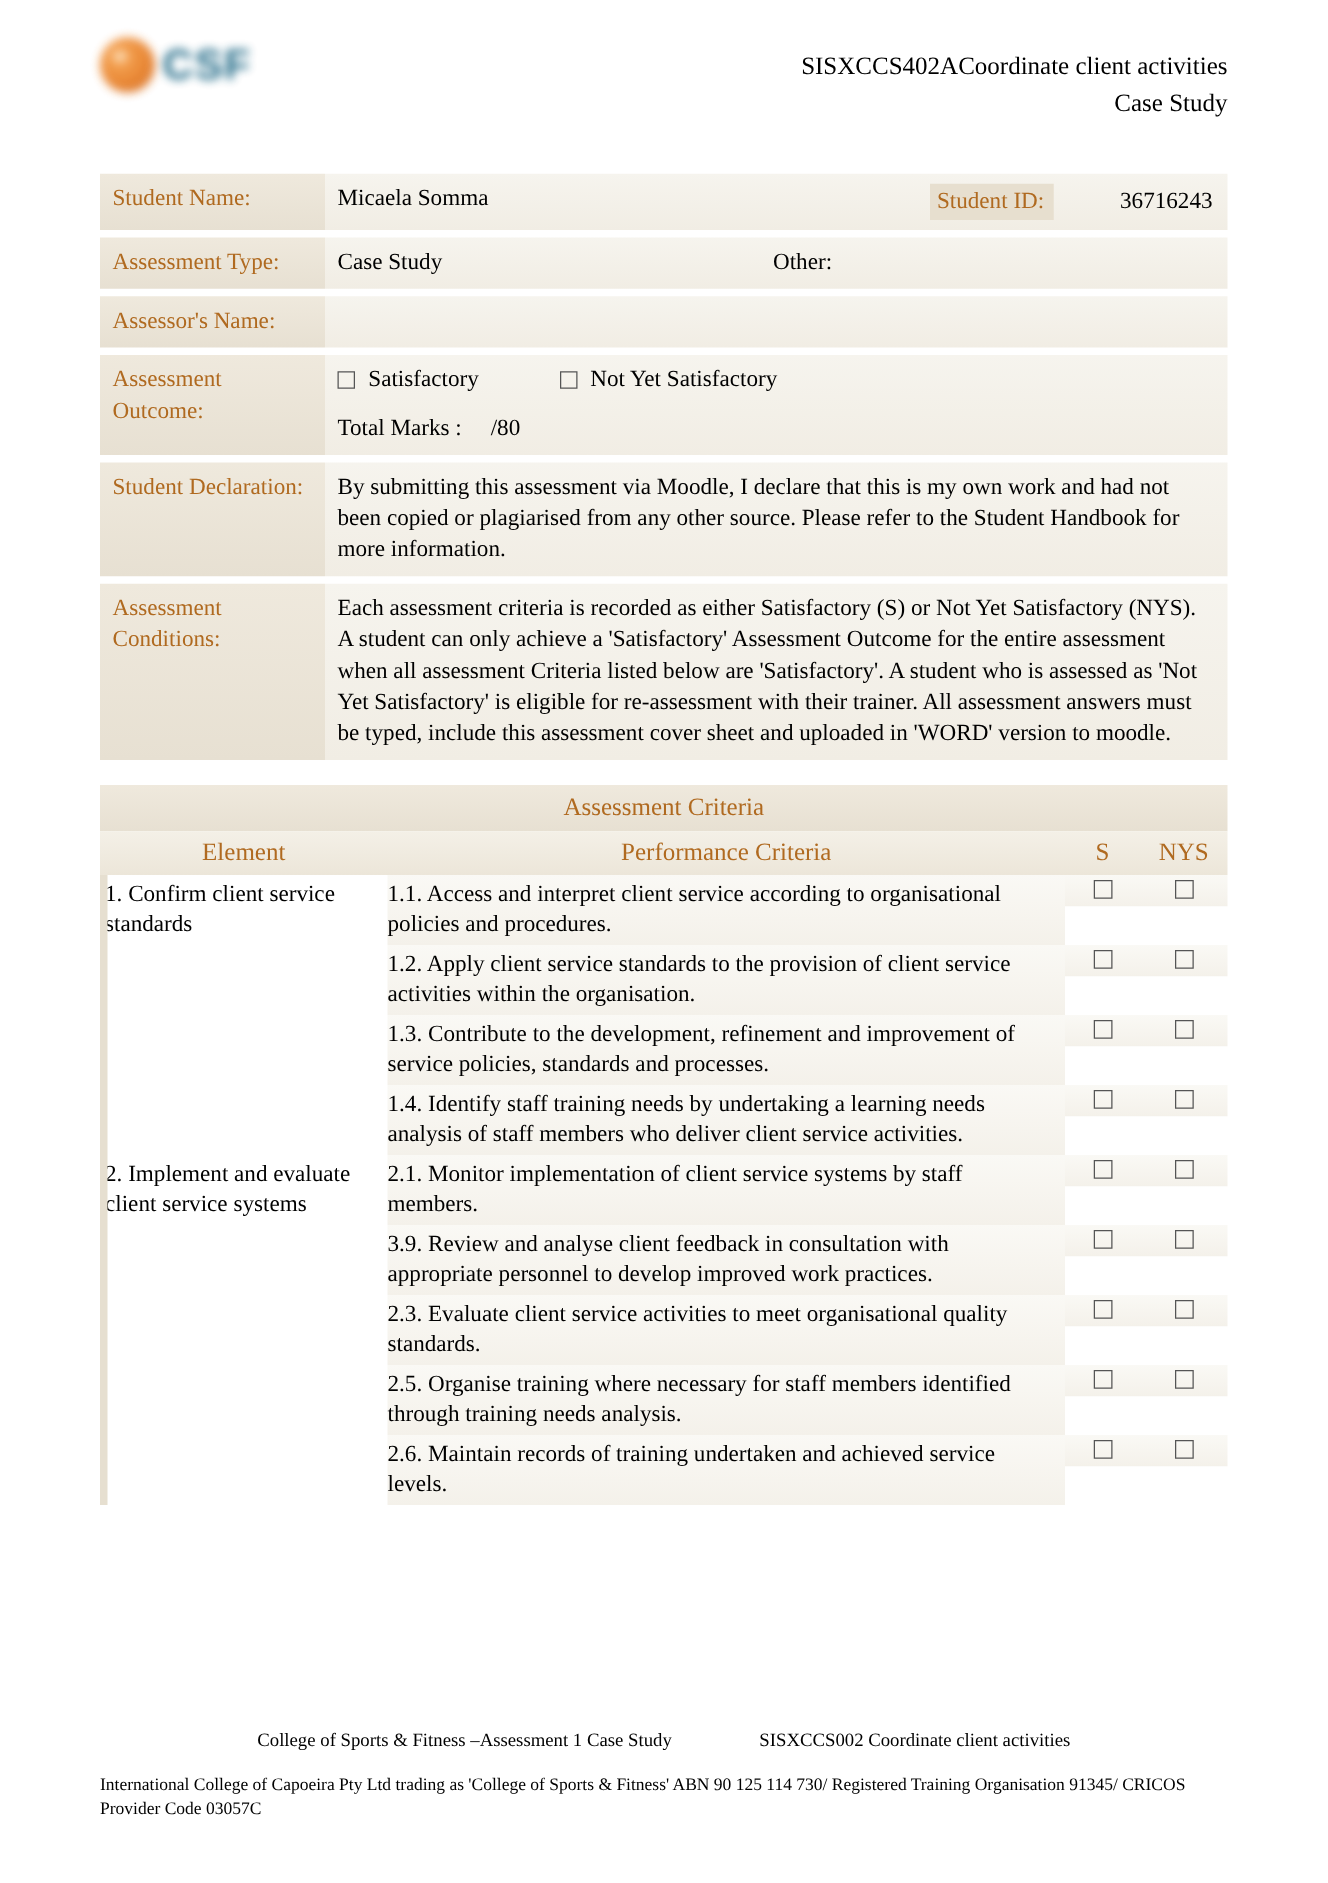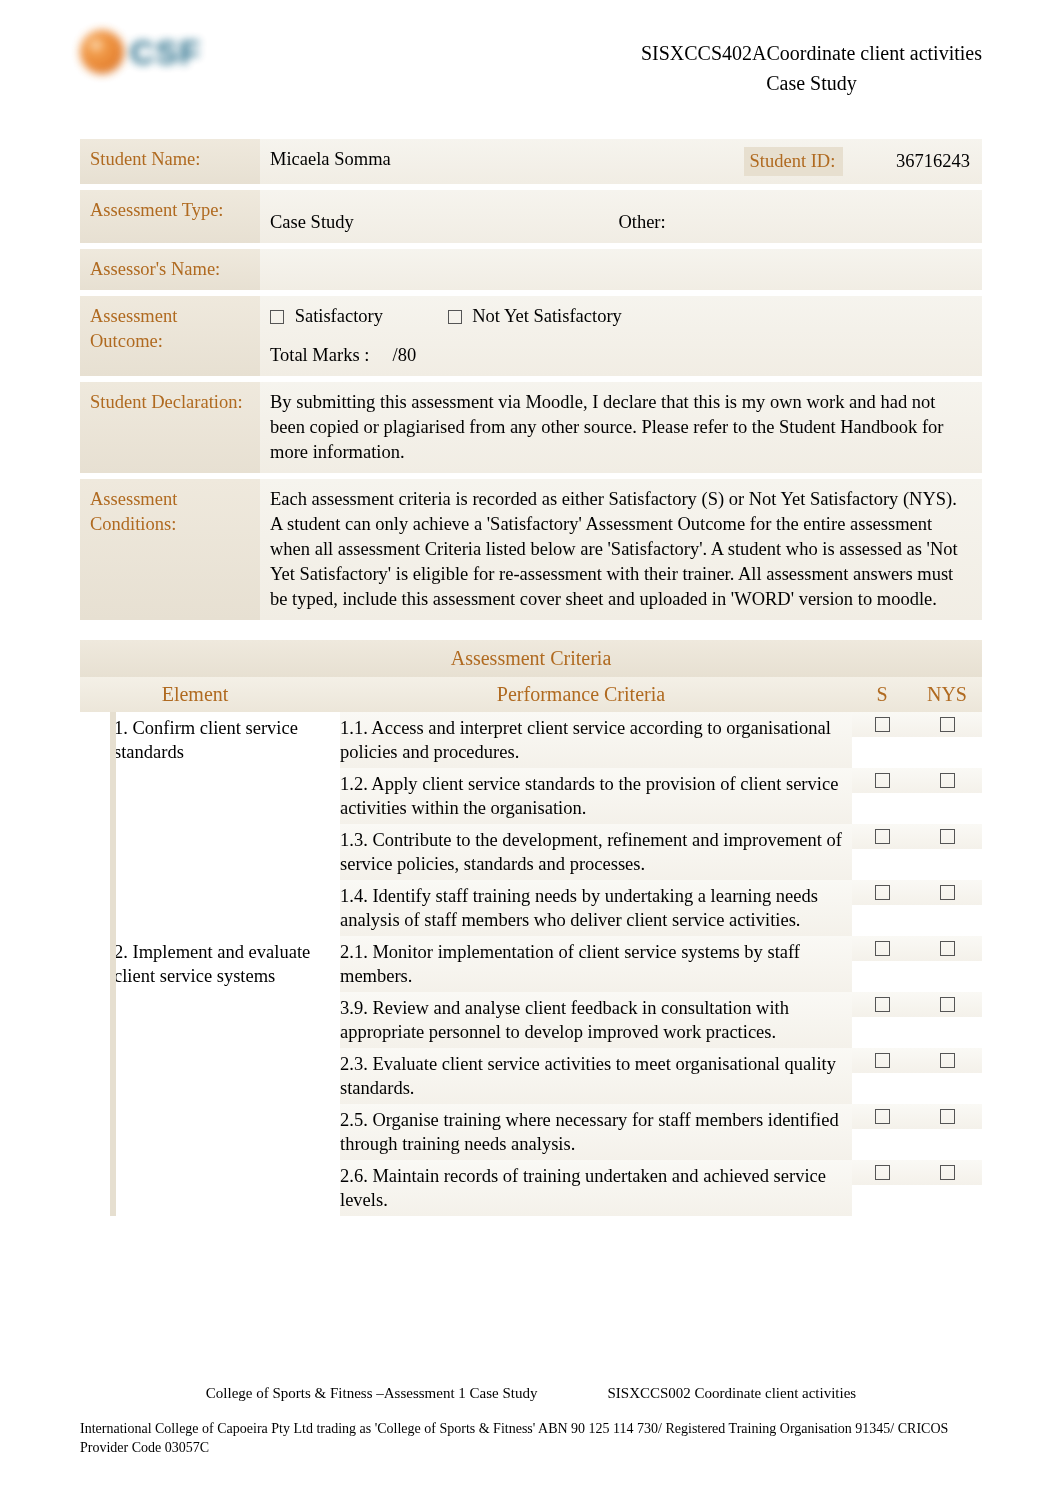--- a/index.html
+++ b/index.html
@@ -48,21 +48,21 @@
     opacity:.6;
   }
   .logo-text {
     font-weight: 700;
     font-size: 34px;
     color: #0a5a7a;
     letter-spacing: 1px;
     font-family: Arial, sans-serif;
   }
   .header-title {
-    text-align: center;
+    text-align: right;
     font-size: 20px;
     padding-top: 8px;
     line-height: 1.5;
     margin-left: 32px;
   }
   .header-title .line1 { display:block; }
   .header-title .line2 { display:block; }
 
   .info-table {
     width: 100%;
@@ -113,21 +113,21 @@
     display: flex;
     background: linear-gradient(#f4f0e7,#ece6d9);
     color: #b06a20;
     font-size: 20px;
   }
   .criteria-subhead .col-el { width: 230px; padding: 6px 12px; text-align: center; }
   .criteria-subhead .col-pc { flex: 1; padding: 6px 12px; text-align: center; }
   .criteria-subhead .col-s  { width: 60px; padding: 6px 0; text-align: center; }
   .criteria-subhead .col-nys{ width: 70px; padding: 6px 0; text-align: center; }
 
-  .criteria-body { font-size: 18.5px; margin-left: 30px; }
+  .criteria-body { font-size: 18.5px; }
   .crit-row {
     display: flex;
     align-items: flex-start;
   }
   .crit-row .col-el {
     width: 230px;
     padding: 4px 12px 4px 4px;
     line-height: 1.3;
   }
   .crit-row .col-pc {
@@ -205,21 +205,21 @@
         <span style="float:right;">
           <span class="sid-label">Student ID:</span>
           <span class="sid-value">36716243</span>
         </span>
       </td>
     </tr>
     <tr>
       <td class="label">Assessment Type:</td>
       <td class="value">
         <span>Case Study</span>
-        <span style="display:inline-block; margin-left:260px;margin-top:12px;">Other:</span>
+        <span style="display:inline-block; margin-left:260px;">Other:</span>
       </td>
     </tr>
     <tr>
       <td class="label">Assessor's Name:</td>
       <td class="value"></td>
     </tr>
     <tr>
       <td class="label">Assessment Outcome:</td>
       <td class="value">
         <div>

